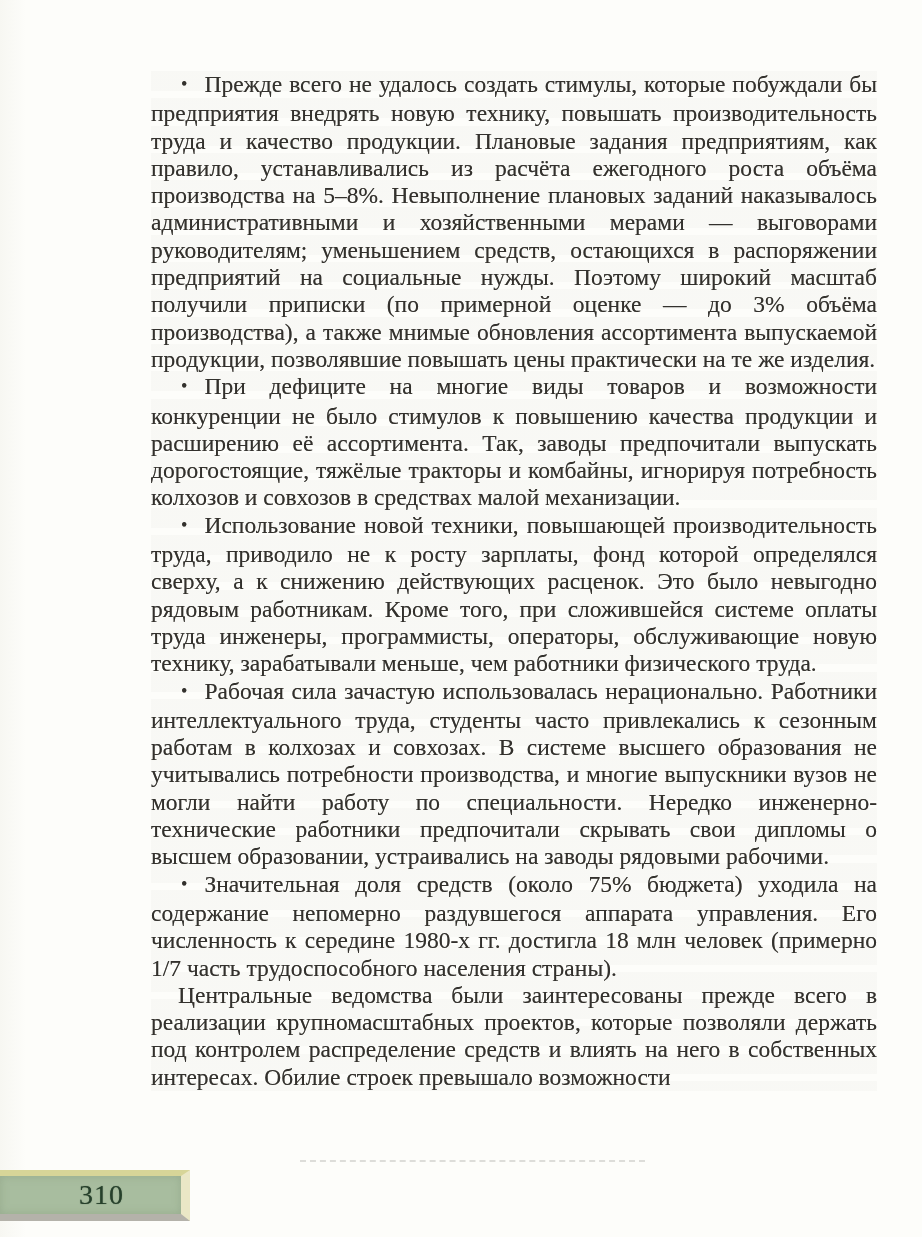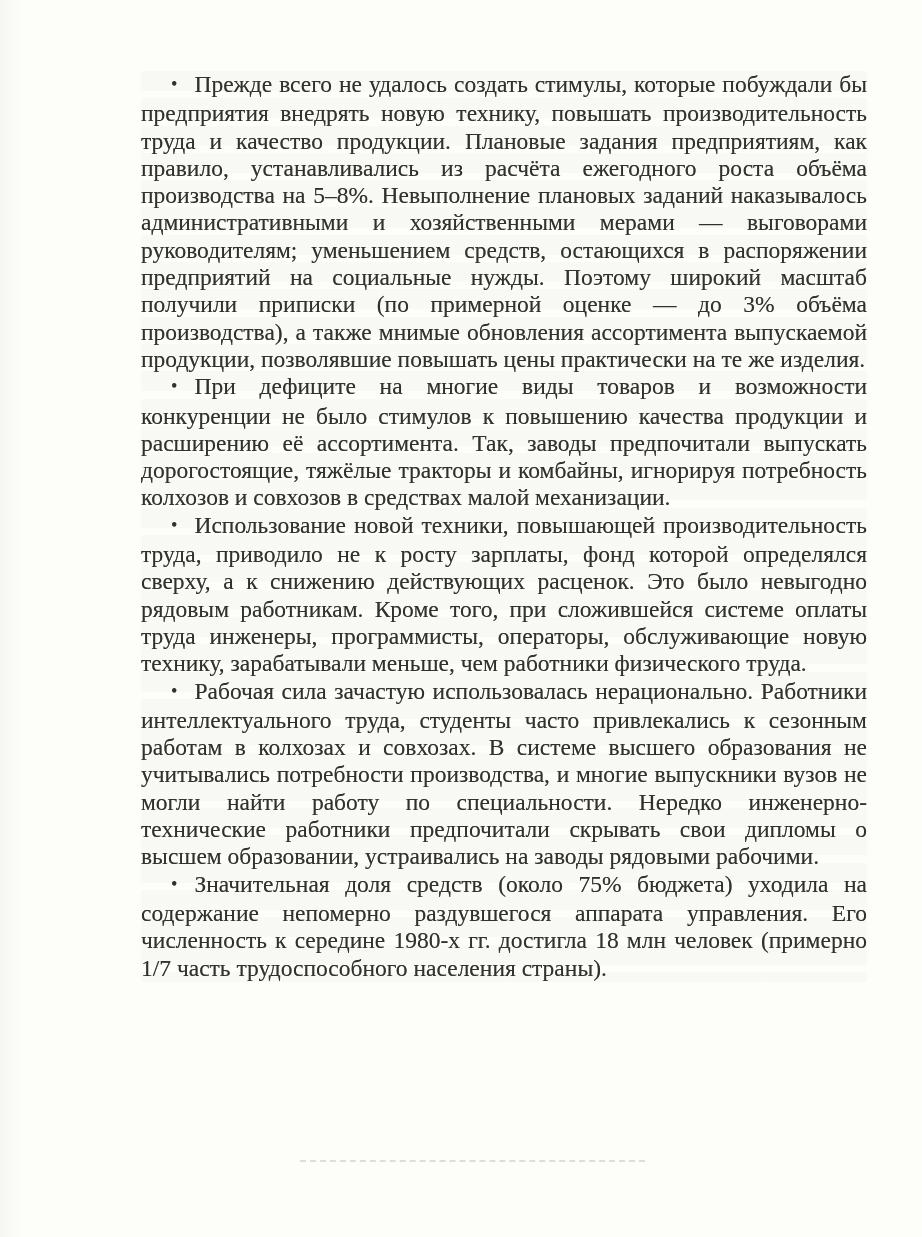--- a/index.html
+++ b/index.html
@@ -15,21 +15,21 @@
     overflow: hidden;
   }
   .page {
     position: absolute;
     inset: 0;
     background:
       linear-gradient(90deg, #f7f7f2 0px, #fdfdfa 26px, #fdfdfa 100%);
   }
   .text-block {
     position: absolute;
-    left: 141px;
+    left: 151px;
     top: 71px;
     width: 726px;
     font-size: 23.5px;
     line-height: 27.3px;
     color: #33312d;
     text-align: justify;
     text-shadow: 0 0 0.6px rgba(62, 60, 55, 0.55);
     background: repeating-linear-gradient(
       180deg,
       rgba(168, 168, 158, 0.055) 0px,
@@ -95,19 +95,23 @@
     <p class="bulleted"><span class="bullet">•</span><span>Прежде всего не удалось создать стимулы, которые побуждали бы предприятия внедрять новую технику, повышать производительность труда и качество продукции. Плановые задания предприятиям, как правило, устанавливались из расчёта ежегодного роста объёма производства на 5–8%. Невыполнение плановых заданий наказывалось административными и хозяйственными мерами — выговорами руководителям; уменьшением средств, остающихся в распоряжении предприятий на социальные нужды. Поэтому широкий масштаб получили приписки (по примерной оценке — до 3% объёма производства), а также мнимые обновления ассортимента выпускаемой продукции, позволявшие повышать цены практически на те же изделия.</span></p>
 
     <p class="bulleted"><span class="bullet">•</span><span>При дефиците на многие виды товаров и возможности конкуренции не было стимулов к повышению качества продукции и расширению её ассортимента. Так, заводы предпочитали выпускать дорогостоящие, тяжёлые тракторы и комбайны, игнорируя потребность колхозов и совхозов в средствах малой механизации.</span></p>
 
     <p class="bulleted"><span class="bullet">•</span><span>Использование новой техники, повышающей производительность труда, приводило не к росту зарплаты, фонд которой определялся сверху, а к снижению действующих расценок. Это было невыгодно рядовым работникам. Кроме того, при сложившейся системе оплаты труда инженеры, программисты, операторы, обслуживающие новую технику, зарабатывали меньше, чем работники физического труда.</span></p>
 
     <p class="bulleted"><span class="bullet">•</span><span>Рабочая сила зачастую использовалась нерационально. Работники интеллектуального труда, студенты часто привлекались к сезонным работам в колхозах и совхозах. В системе высшего образования не учитывались потребности производства, и многие выпускники вузов не могли найти работу по специальности. Нередко инженерно-технические работники предпочитали скрывать свои дипломы о высшем образовании, устраивались на заводы рядовыми рабочими.</span></p>
 
     <p class="bulleted"><span class="bullet">•</span><span>Значительная доля средств (около 75% бюджета) уходила на содержание непомерно раздувшегося аппарата управления. Его численность к середине 1980-х гг. достигла 18 млн человек (примерно 1/7 часть трудоспособного населения страны).</span></p>
 
+    <p class="plain"><span>Центральные ведомства были заинтересованы прежде всего в реализации крупномасштабных проектов, которые позволяли держать под контролем распределение средств и влиять на него в собственных интересах. Обилие строек превышало возможности</span></p>
 
   </div>
 
   <div class="scan-artifact"></div>
 
+  <div class="pagenum-box">
+    <span class="pagenum">310</span>
+  </div>
 
 </div>
 
 </body></html>

